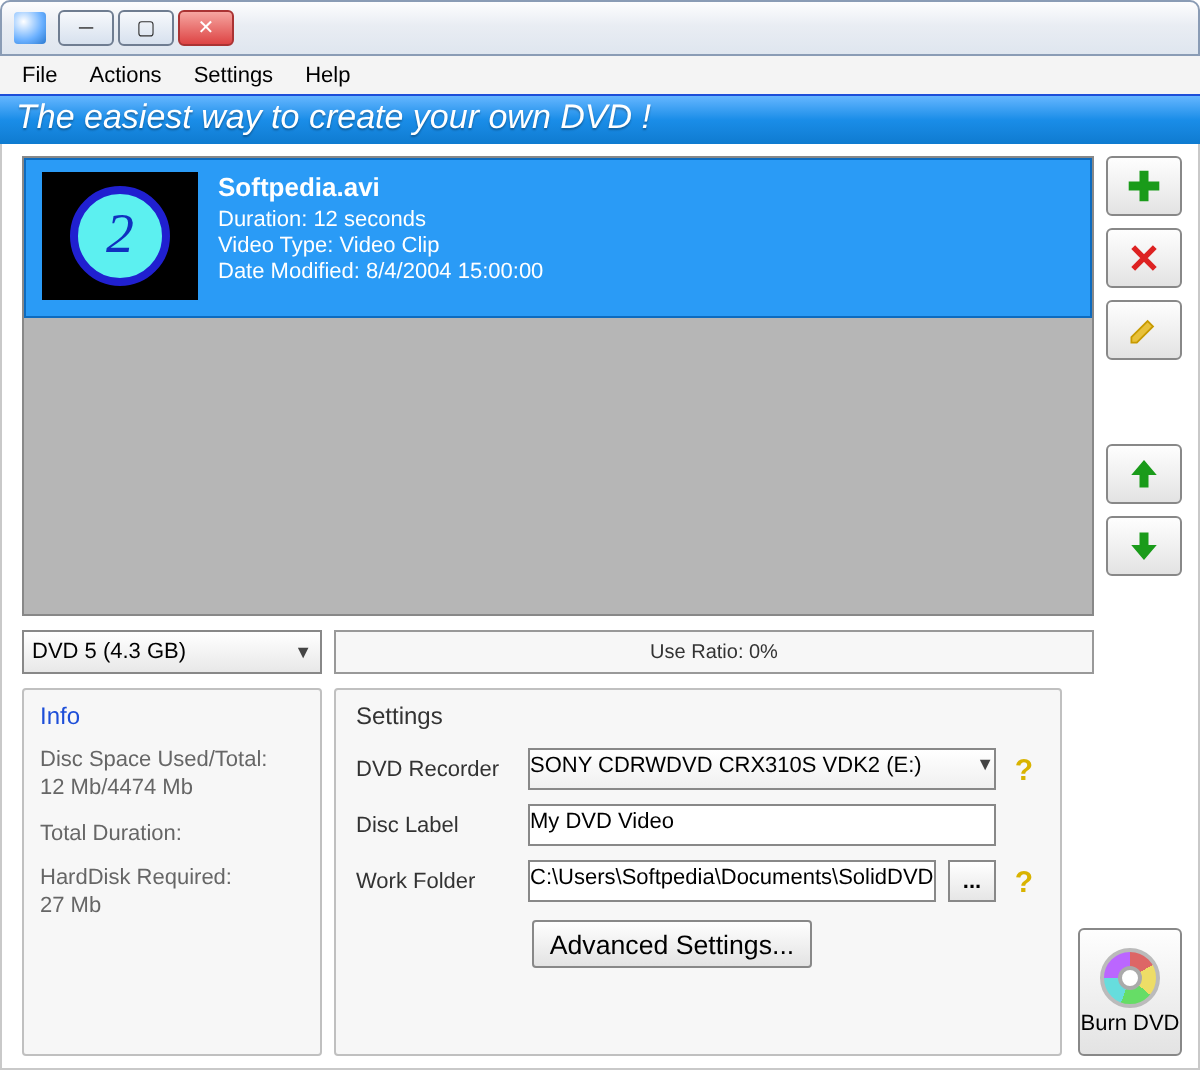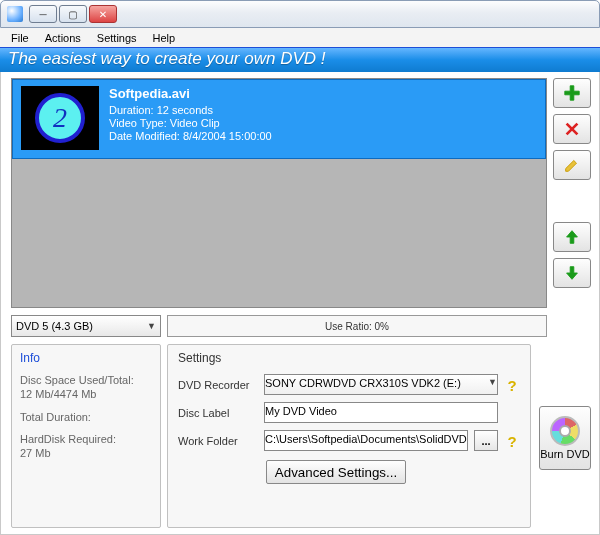--- a/index.html
+++ b/index.html
@@ -59,21 +59,21 @@
 .settings-panel .ptitle { color:#333; font-size:12px; margin-bottom:2px; }
 .srow { display:flex; align-items:center; gap:6px; }
 .slabel { width:80px; color:#333; }
 .sfield { flex:1; height:21px; border:1px solid #888; background:#fff; padding:2px 0; display:flex; align-items:flex-start; overflow:hidden; white-space:nowrap; }
 .sfield.dd { justify-content:space-between; background:linear-gradient(#fff,#f0f0f0); }
 .sfield .chev { font-size:9px; color:#444; }
 .help { width:16px; height:16px; color:#d9b300; font-size:15px; font-weight:bold; text-align:center; }
 .browse { width:24px; height:21px; border:1px solid #888; background:linear-gradient(#fff,#e6e6e6); display:flex; align-items:center; justify-content:center; font-weight:bold; }
 .advbtn { width:140px; height:24px; border:1px solid #888; background:linear-gradient(#fefefe,#e3e3e3); border-radius:2px; align-self:flex-start; margin-left:88px; margin-top:2px; }
 
-.burn-col { width:56px; display:flex; flex-direction:column; align-items:center; justify-content:center; padding-top:4px; gap:3px; }
+.burn-col { width:56px; display:flex; flex-direction:column; align-items:center; justify-content:flex-end; padding-top:4px; gap:3px; }
 .burnbtn { width:52px; height:64px; border:1px solid #888; border-radius:3px; background:linear-gradient(#fefefe,#e3e3e3); display:flex; flex-direction:column; align-items:center; justify-content:center; gap:2px; font-size:11px; }
 .dvdicon { width:30px; height:30px; border-radius:50%; background: conic-gradient(#d66 0 60deg,#ed6 60deg 130deg,#6d6 130deg 200deg,#6dd 200deg 270deg,#b6f 270deg 360deg); border:2px solid #bbb; position:relative; }
 .dvdicon::after { content:""; position:absolute; width:8px; height:8px; background:#fff; border:2px solid #aaa; border-radius:50%; top:50%; left:50%; transform:translate(-50%,-50%); }
 </style>
 </head>
 <body>
 
 <div class="titlebar">
   <div class="appicon"></div>
   <div class="winctrls">

